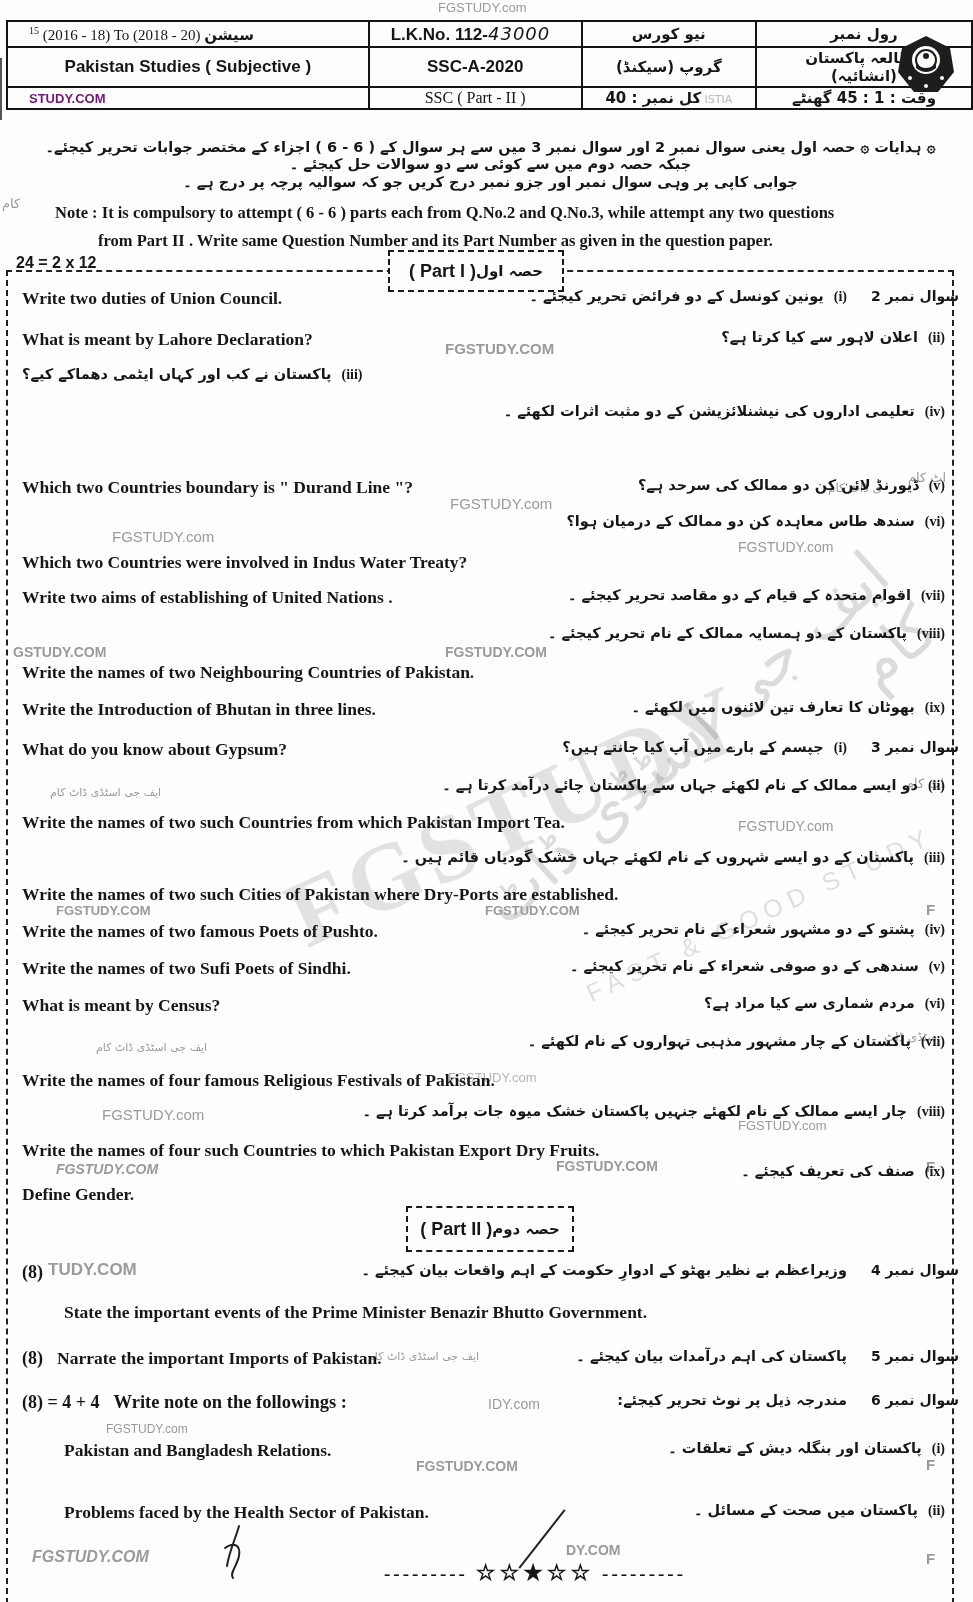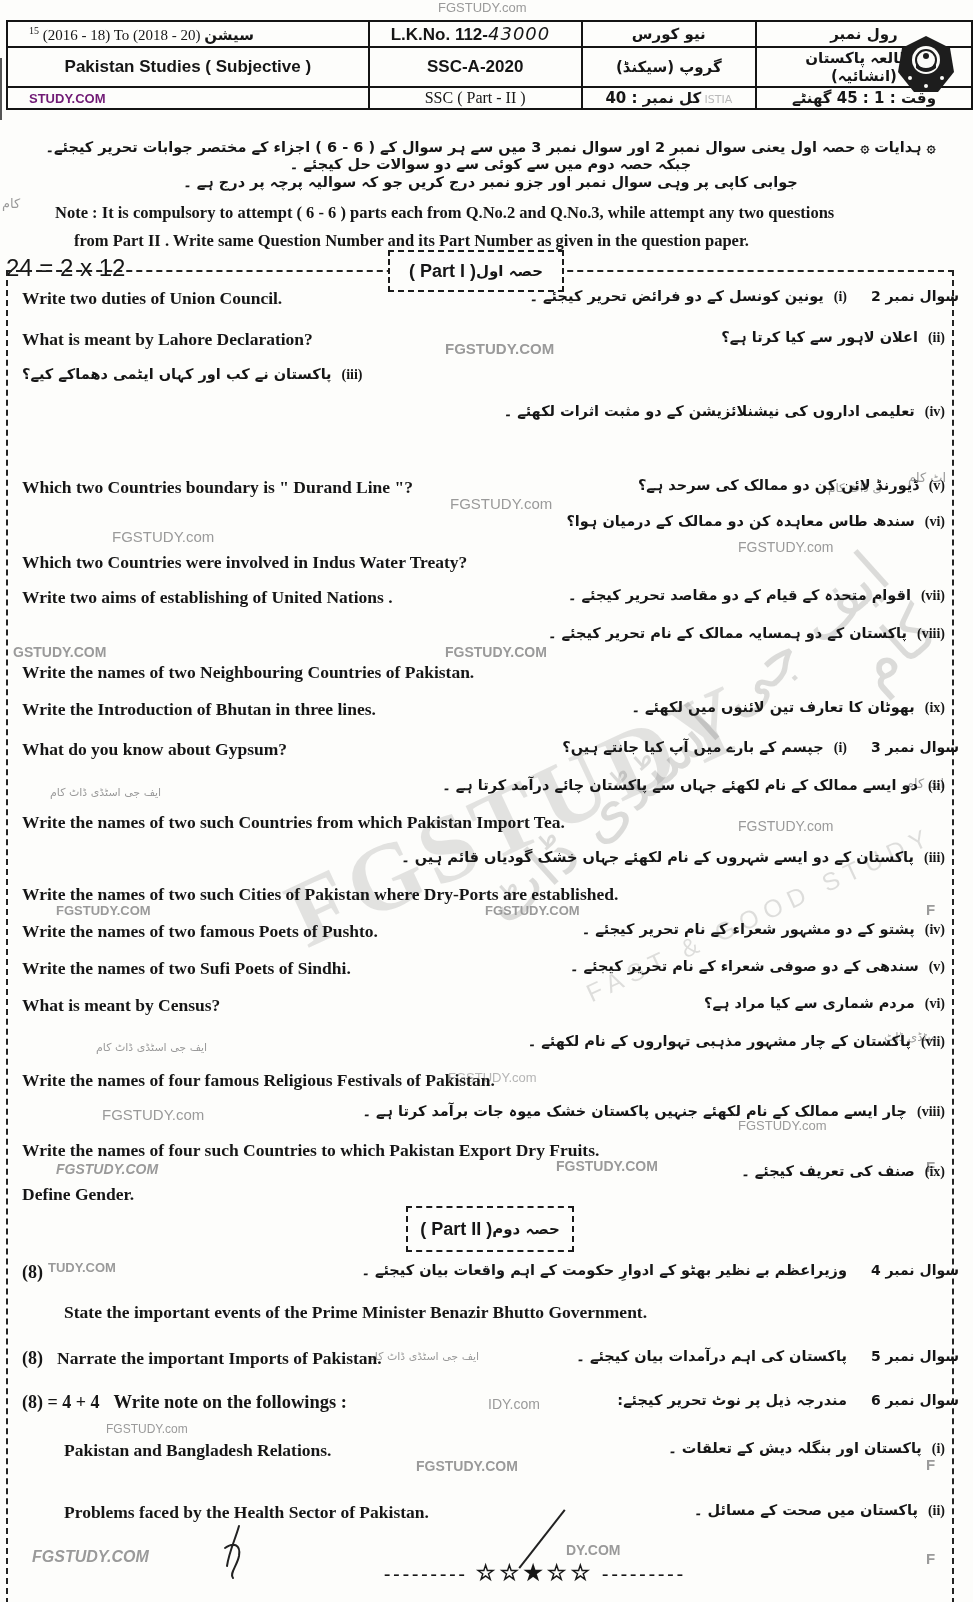--- a/index.html
+++ b/index.html
@@ -18,22 +18,22 @@
   .cell-wm{color:#701a75;font-family:"Liberation Sans",sans-serif;font-weight:700;font-size:13px}
   .ghost{color:#b9b9b9;font-weight:400;font-size:11px;margin-left:-2px}
   
   .logo{position:absolute;left:896px;top:34px}
   
   .instr{position:absolute;left:28px;right:20px;direction:rtl;text-align:center;
          font-family:"DejaVu Sans",sans-serif;font-size:14.5px;font-weight:700}
   .instr .orn{font-size:15px}
   .note{position:absolute;font-size:16.5px;font-weight:700;white-space:nowrap}
   
-  .marks-f{position:absolute;left:6px;top:254px;font-family:"Liberation Sans",sans-serif;
-           font-weight:400;font-size:24px}
+  .marks-f{position:absolute;left:16px;top:254px;font-family:"Liberation Sans",sans-serif;
+           font-weight:700;font-size:16px}
   .partbox{position:absolute;border:2.5px dashed #1b1b1b;background:#fdfdfb;z-index:5;
            display:flex;align-items:center;justify-content:center;}
   .partbox .pen{font-family:"Liberation Sans",sans-serif;font-weight:700;font-size:18px}
   .partbox .pur{font-family:"DejaVu Sans",sans-serif;font-weight:700;font-size:15px}
   
   .qbox{position:absolute;left:6px;top:270px;width:944px;height:1332px;
         border-top:2.5px dashed #222;border-left:2.5px dashed #222;border-right:2.5px dashed #222}
   .row{position:absolute;left:22px;right:28px;z-index:2}
   .flexr{display:flex;justify-content:space-between;align-items:flex-start}
   .rtl{text-align:right}
@@ -65,21 +65,21 @@
   .w14{left:485px;top:903px;font-size:13px}
   .w15{left:926px;top:901px;font-size:15px}
   .w16{left:884px;top:1030px;font-size:12px}
   .w17{left:96px;top:1041px;font-size:11px}
   .w18{left:448px;top:1070px;font-size:13px;color:#b5b5b5}
   .w19{left:102px;top:1106px;font-size:15px}
   .w20{left:738px;top:1118px;font-size:13px}
   .w21{left:56px;top:1161px;font-size:14px}
   .w22{left:556px;top:1158px;font-size:14px}
   .w23{left:926px;top:1158px;font-size:15px}
-  .w24{left:48px;top:1260px;font-size:13px}
+  .w24{left:48px;top:1260px;font-size:17px}
   .w25{left:368px;top:1350px;font-size:11px}
   .w26{left:488px;top:1396px;font-size:14px}
   .w27{left:106px;top:1422px;font-size:12px}
   .w28{left:416px;top:1458px;font-size:14px}
   .w29{left:926px;top:1456px;font-size:15px}
   .w30{left:32px;top:1548px;font-size:16px}
   .w31{left:566px;top:1542px;font-size:14px}
   .w32{left:926px;top:1550px;font-size:15px}
   .bigwm{position:absolute;left:270px;top:760px;font-size:95px;font-weight:700;letter-spacing:6px;
          color:#000;opacity:.10;transform:rotate(-25deg);font-family:"Liberation Serif",serif;z-index:0}
@@ -155,21 +155,21 @@
   <div class="instr" style="top:138px">
     <span class="orn">۞</span>
     <b>ہدایات</b>
     <span class="orn">۞</span>
     <span>حصہ اول یعنی سوال نمبر 2 اور سوال نمبر 3 میں سے ہر سوال کے ( 6 - 6 ) اجزاء کے مختصر جوابات تحریر کیجئے۔ جبکہ حصہ دوم میں سے کوئی سے دو سوالات حل کیجئے ۔</span>
   </div>
   <div class="instr" style="top:174px">
     <span>جوابی کاپی پر وہی سوال نمبر اور جزو نمبر درج کریں جو کہ سوالیہ پرچہ پر درج ہے ۔</span>
   </div>
   <div class="note" style="left:55px;top:203px">Note :  It  is  compulsory to attempt ( 6 - 6 ) parts  each  from  Q.No.2  and Q.No.3, while  attempt  any two questions</div>
-  <div class="note" style="left:74px;top:231px">from  Part II . Write same Question Number  and  its  Part Number  as  given  in  the question paper.</div>
+  <div class="note" style="left:98px;top:231px">from  Part II . Write same Question Number  and  its  Part Number  as  given  in  the question paper.</div>
 
   <div class="marks-f">24 = 2 x 12</div>
   <div class="partbox" style="left:388px;top:250px;width:172px;height:38px">
     <span class="pen">( Part I )</span>
     <span class="pur">حصہ اول</span>
   </div>
 
   <div class="qbox"></div>
 
   <div class="row flexr" style="top:288px">

